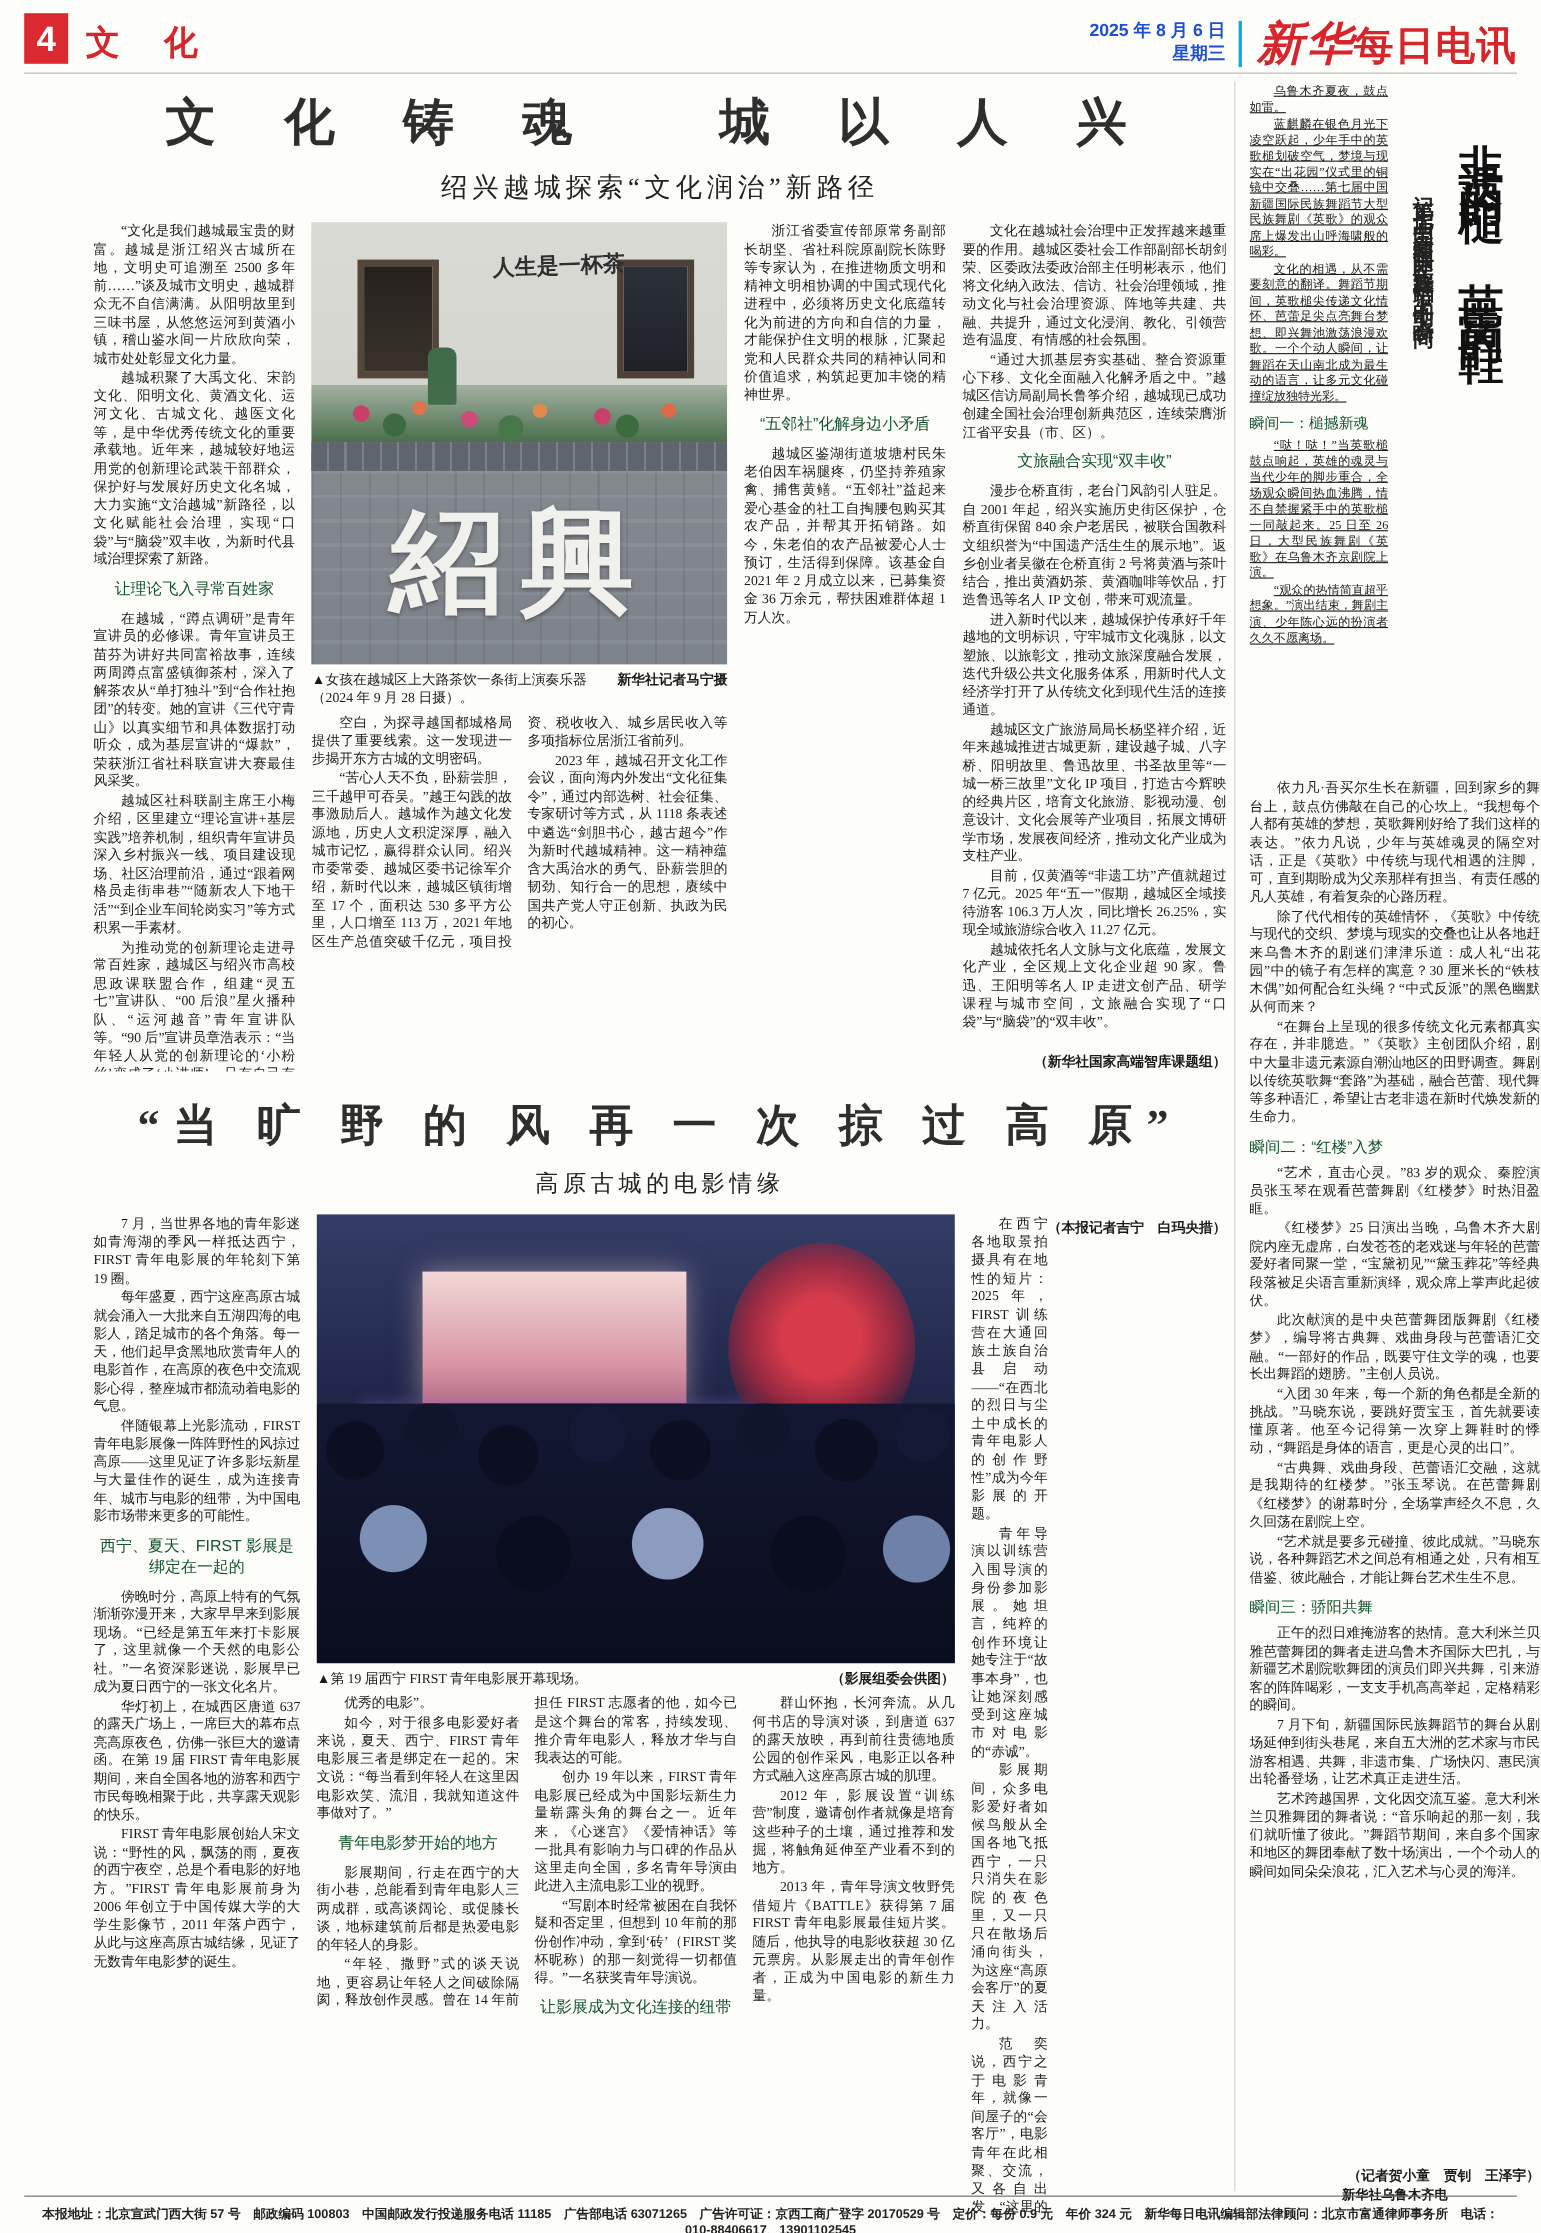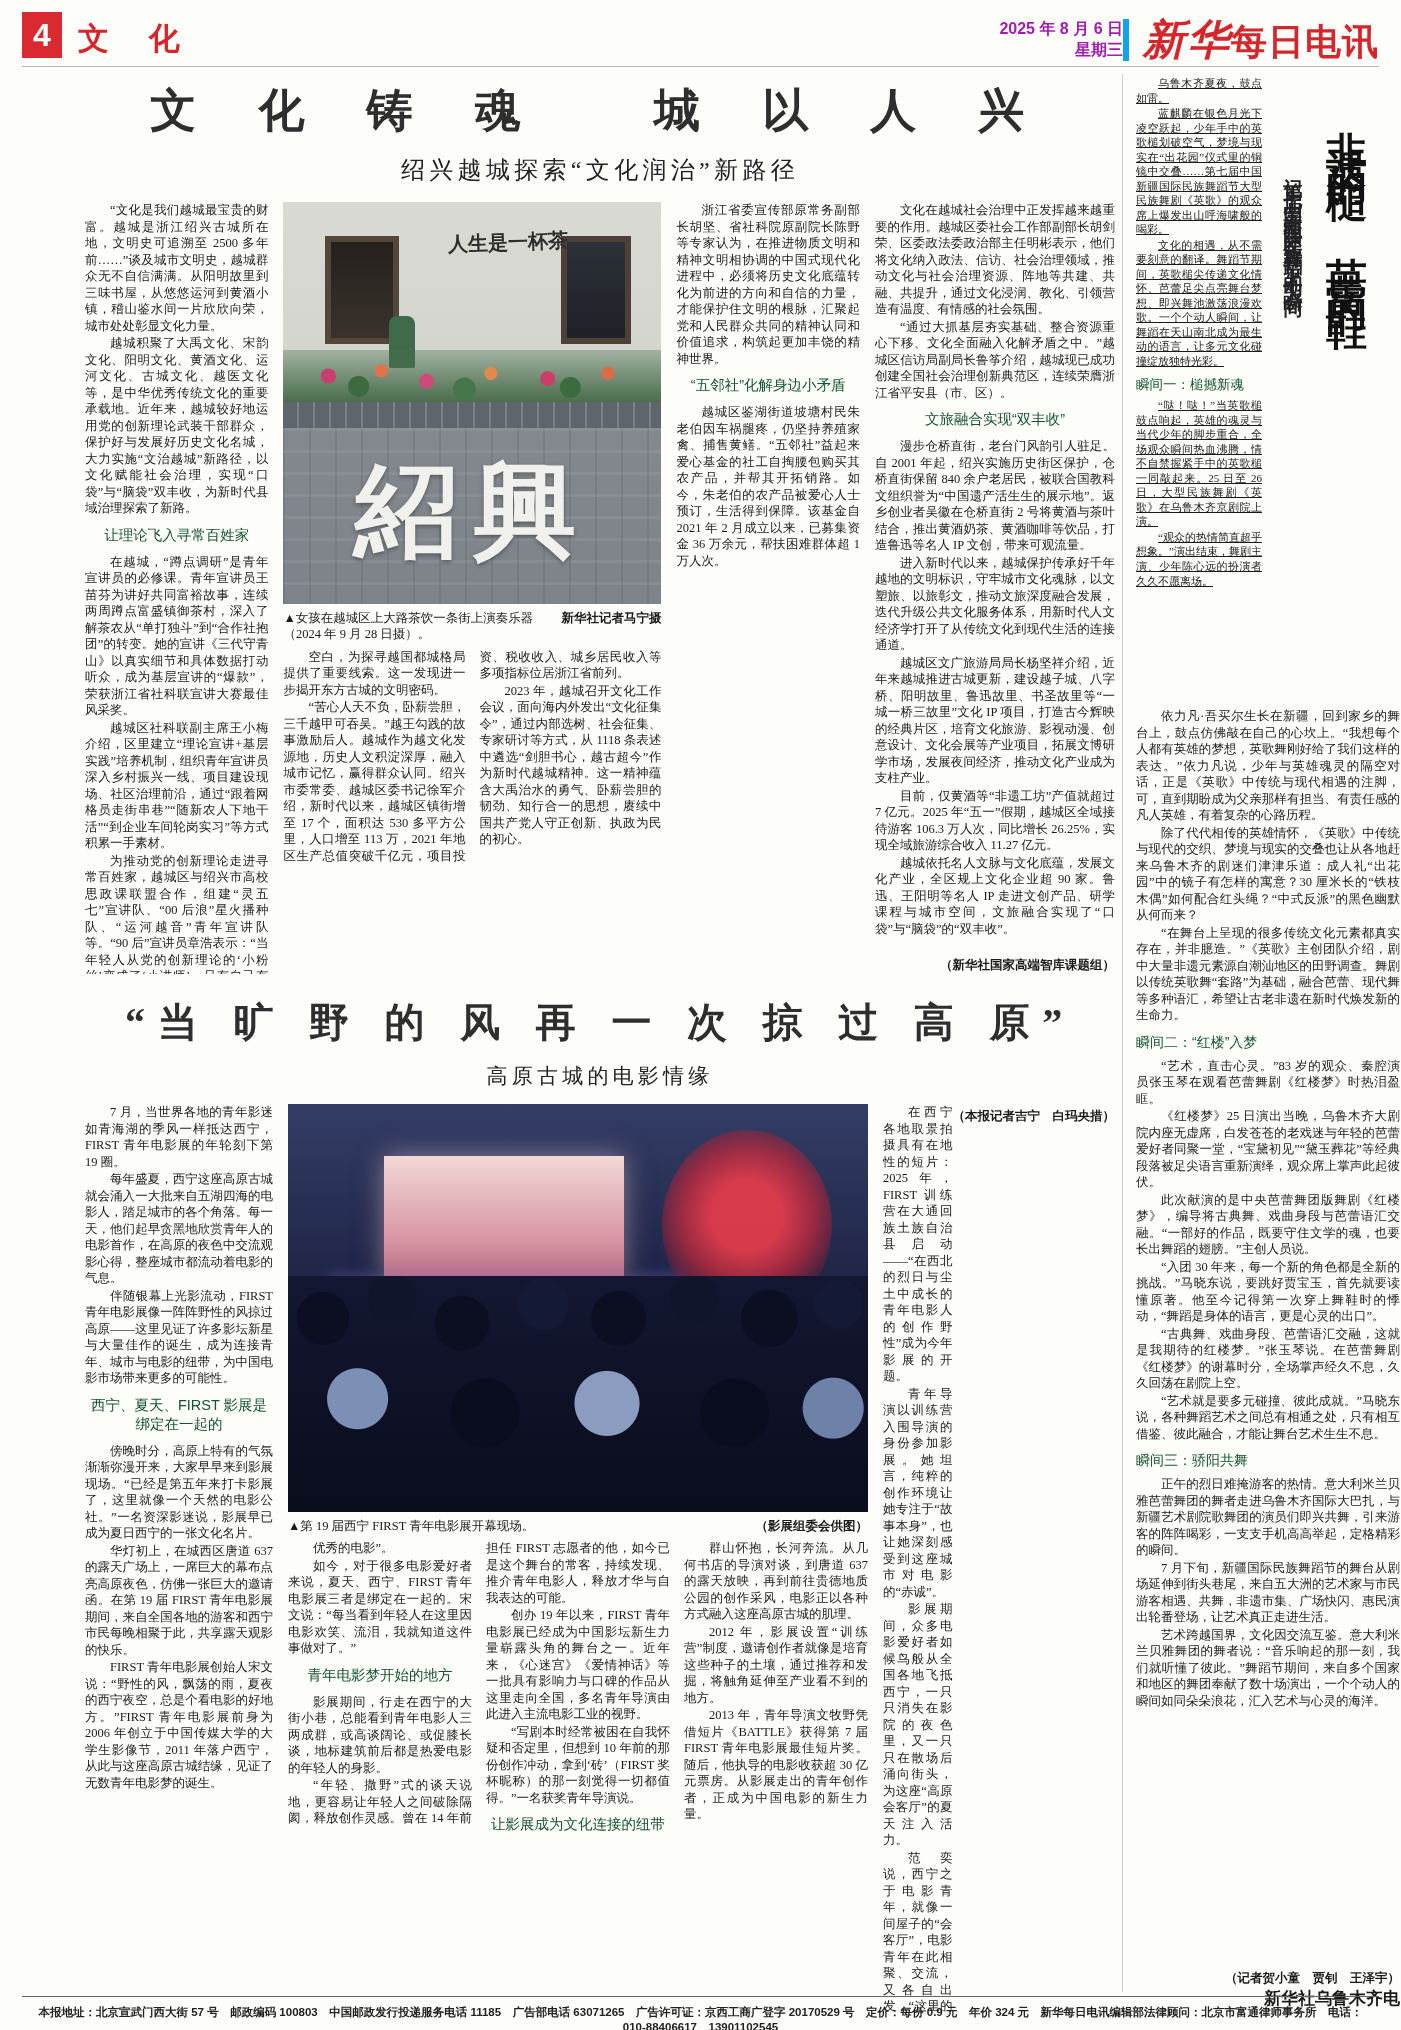--- a/index.html
+++ b/index.html
@@ -5,22 +5,22 @@
   html,body{margin:0;padding:0;background:#9a9a9a;}
   .page{position:relative;width:1401px;height:2030px;margin:0 auto;background:#fdfdfa;
         font-family:"Liberation Serif","DejaVu Serif",serif;color:#1a1a1a;overflow:hidden;}
   
   .hdr{position:absolute;top:12px;left:22px;right:22px;height:48px;}
   .pagenum{position:absolute;left:0;top:0;width:40px;height:46px;background:#da2a30;color:#fff;
            font-family:"Liberation Sans","DejaVu Sans",sans-serif;font-weight:bold;font-size:32px;
            display:flex;align-items:center;justify-content:center;}
   .section{position:absolute;left:56px;top:6px;color:#d6252b;font-size:31px;font-weight:bold;letter-spacing:16px;}
   .hdr-right{position:absolute;right:0;top:0;display:flex;align-items:center;gap:14px;}
-  .dateblock{text-align:right;font-family:"Liberation Sans","DejaVu Sans",sans-serif;color:#a21caf;
-             border-right:6px solid #0ea5e9;padding-right:0;line-height:1.3;}
+  .dateblock{text-align:right;font-family:"Liberation Sans","DejaVu Sans",sans-serif;color:#1d4ed8;
+             border-right:3px solid #0ea5e9;padding-right:12px;line-height:1.3;}
   .dateblock .d1{font-size:16px;font-weight:bold;}
   .dateblock .d2{font-size:16px;font-weight:bold;}
   .masthead{color:#d6252b;white-space:nowrap;}
   .masthead .xh{font-size:42px;font-weight:bold;font-style:italic;letter-spacing:2px;}
   .masthead .mr{font-size:36px;font-weight:900;font-family:"Liberation Sans","DejaVu Sans",sans-serif;letter-spacing:1px;}
   .hdr-rule{position:absolute;top:66px;left:22px;right:22px;border-top:1px solid #b5b5b5;}
   .strip-divider{position:absolute;left:1122px;top:74px;height:1918px;border-left:1px solid #d2d2d2;}
   
   .art p{margin:0 0 1px;text-indent:2em;text-align:justify;font-size:12.5px;line-height:1.32;}
   .col-head{font-family:"Liberation Sans","DejaVu Sans",sans-serif;font-weight:normal;font-size:14.5px;
@@ -105,21 +105,21 @@
   .a3intro{width:126px;}
   .a3intro p{font-size:11px;text-decoration:underline;}
   .a3sub{writing-mode:vertical-rl;font-family:"Liberation Sans","DejaVu Sans",sans-serif;
          font-size:19px;font-weight:bold;letter-spacing:6px;color:#222;margin-left:18px;margin-top:86px;}
   .a3head{writing-mode:vertical-rl;font-size:41px;font-weight:bold;color:#111;letter-spacing:17px;margin-left:14px;margin-top:22px;}
   .a3body{margin-top:12px;height:1256px;overflow:hidden;}
   .a3body p{font-size:12.5px;}
   .a3body .col-head{text-align:left;font-size:14px;margin:10px 0 6px;}
   .a3intro .col-head{text-align:left;font-size:13.5px;margin:8px 0 4px;}
   .a3foot{margin-top:6px;}
-  .a3foot .dateline{font-family:Liberation Serif, serif;font-weight:bold;font-size:17px;text-align:right;}
+  .a3foot .dateline{font-family:Liberation Serif, serif;font-weight:bold;font-size:12px;text-align:center;}
   
   .ft-rule{position:absolute;left:22px;right:22px;top:1996px;border-top:1px solid #666;}
   .footer{position:absolute;left:30px;right:30px;top:2005px;text-align:center;
           font-family:"Liberation Sans","DejaVu Sans",sans-serif;font-weight:bold;font-size:11.5px;color:#222;}
 </style>
 </head>
 <body>
 
 <div class="page">
 

